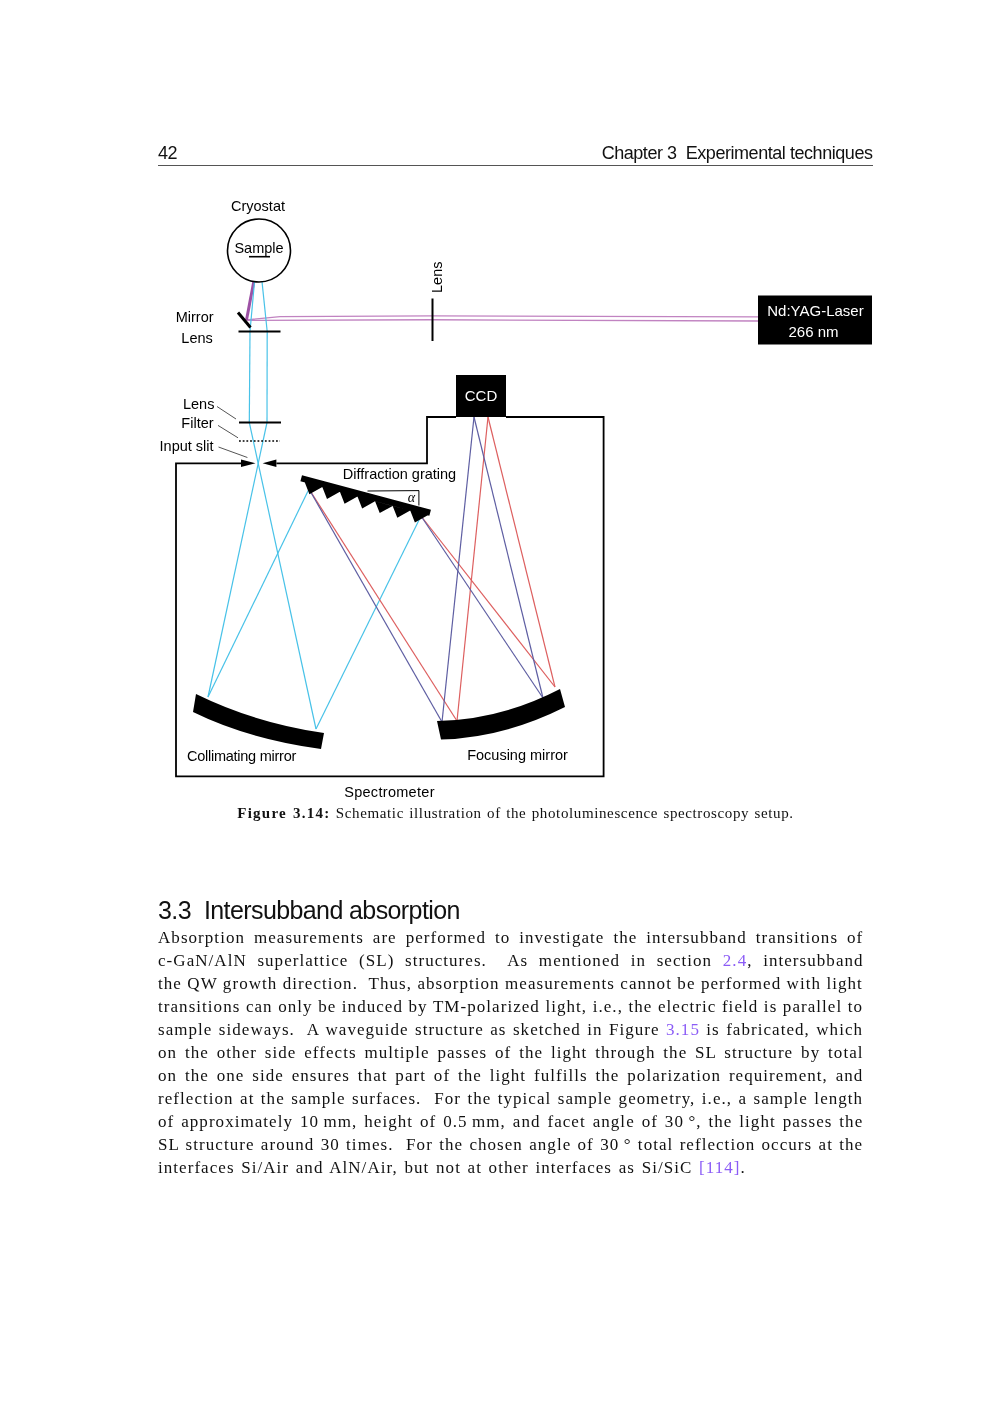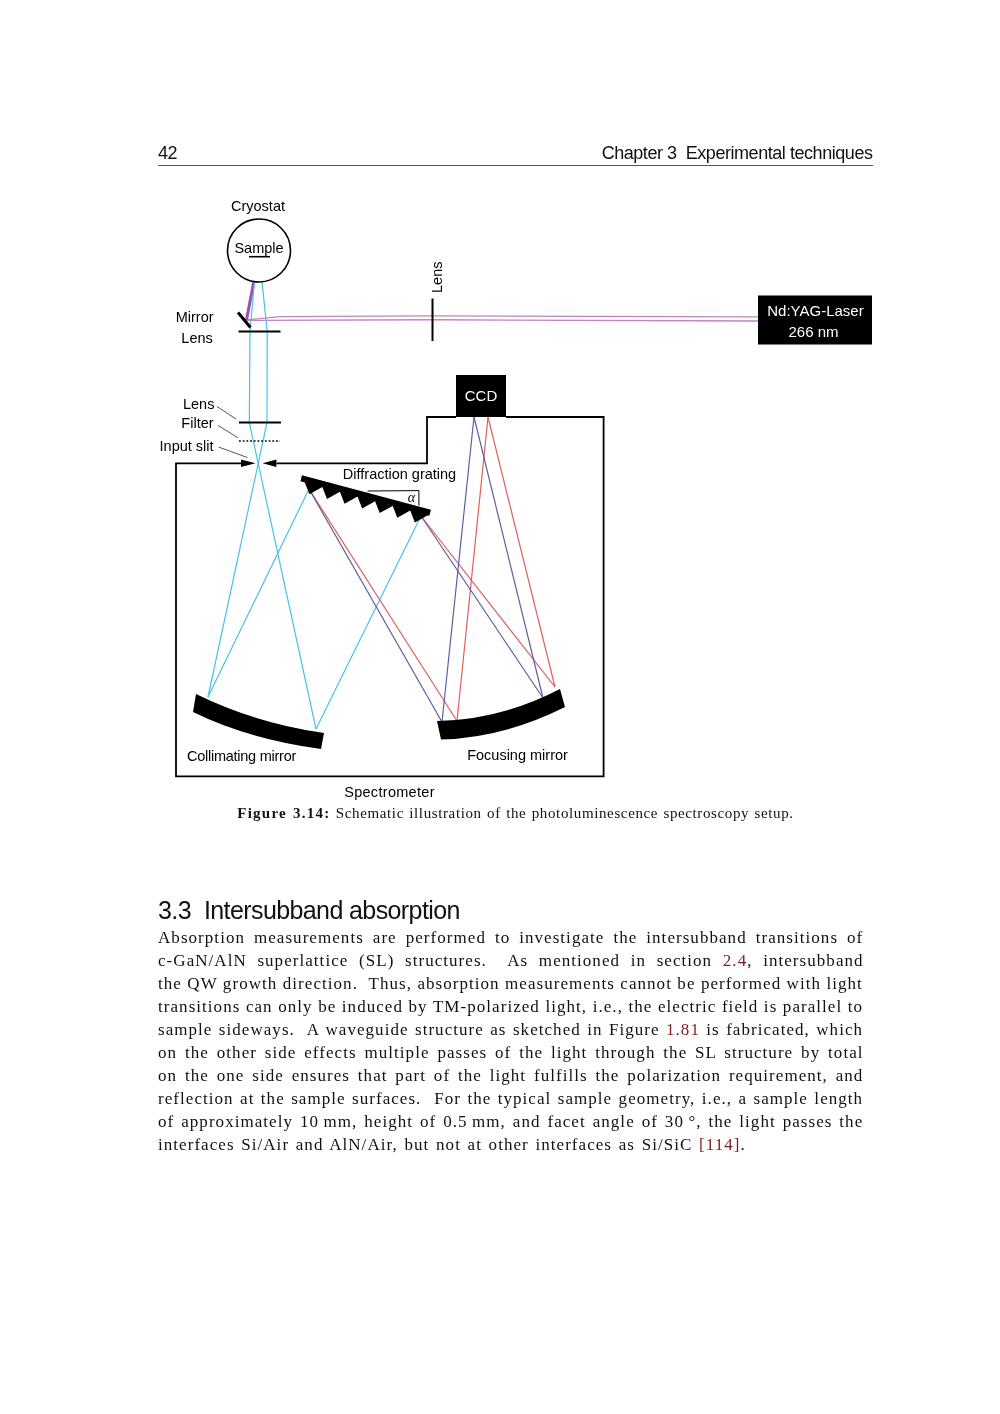--- a/index.html
+++ b/index.html
@@ -9,21 +9,21 @@
 #hdr-num{left:158px;top:142.7px;font-size:18px;line-height:20px;letter-spacing:-0.5px;}
 #hdr-ttl{left:0;width:872.5px;top:142.7px;text-align:right;font-size:18px;line-height:20px;letter-spacing:-0.45px;}
 #hdr-rule{left:158px;top:165px;width:715px;height:1.2px;background:#555;}
 #figsvg{left:0;top:0;}
 #caption{left:158px;top:802.4px;width:715px;text-align:center;font-size:15px;line-height:23px;font-family:"Liberation Serif",serif;letter-spacing:0.62px;word-spacing:1.0px;}
 #caption b{letter-spacing:1.25px;}
 #sechead{left:158px;top:885.6px;font-size:25px;line-height:24px;letter-spacing:-0.6px;margin-top:12px;}
 #sechead .gap{display:inline-block;width:13px;}
 #bodytxt{left:158px;top:926.3px;width:715px;font-size:17px;font-family:"Liberation Serif",serif;line-height:23px;letter-spacing:1.05px;}
 .bl{height:23px;white-space:nowrap;}
-a.lnk{color:#7f1d1d;text-decoration:none;}
+a.lnk{color:#8b5cf6;text-decoration:none;}
 </style>
 </head>
 <body>
 <div class="abs" id="hdr-num">42</div>
 <div class="abs" id="hdr-ttl">Chapter 3&nbsp; Experimental techniques</div>
 <div class="abs" id="hdr-rule"></div>
 
 <svg id="figsvg" class="abs" width="1000" height="810" viewBox="0 0 1000 810">
 <g fill="none" stroke-linecap="butt">
 
@@ -121,19 +121,20 @@
 
 <div class="abs serif" id="caption"><b>Figure 3.14:</b> Schematic illustration of the photoluminescence spectroscopy setup.</div>
 
 <div class="abs" id="sechead">3.3<span class="gap"></span>Intersubband absorption</div>
 
 <div class="abs" id="bodytxt">
 <div class="bl" id="L1" style="word-spacing:3.68px">Absorption measurements are performed to investigate the intersubband transitions of</div>
 <div class="bl" id="L2" style="word-spacing:5.34px">c-GaN/AlN superlattice (SL) structures.&nbsp; As mentioned in section <a class="lnk">2.4</a>, intersubband</div>
 <div class="bl" id="L4" style="word-spacing:0.12px">the QW growth direction.&nbsp; Thus, absorption measurements cannot be performed with light</div>
 <div class="bl" id="L3" style="word-spacing:0.24px">transitions can only be induced by TM-polarized light, i.e., the electric field is parallel to</div>
-<div class="bl" id="L6" style="word-spacing:1.09px">sample sideways.&nbsp; A waveguide structure as sketched in Figure <a class="lnk">1.81</a> is fabricated, which</div>
+<div class="bl" id="L6" style="word-spacing:1.09px">sample sideways.&nbsp; A waveguide structure as sketched in Figure <a class="lnk">3.15</a> is fabricated, which</div>
 <div class="bl" id="L8" style="word-spacing:2.57px">on the other side effects multiple passes of the light through the SL structure by total</div>
 <div class="bl" id="L7" style="word-spacing:2.54px">on the one side ensures that part of the light fulfills the polarization requirement, and</div>
 <div class="bl" id="L9" style="word-spacing:1.11px">reflection at the sample surfaces.&nbsp; For the typical sample geometry, i.e., a sample length</div>
 <div class="bl" id="L10" style="word-spacing:1.63px">of approximately 10 mm, height of 0.5 mm, and facet angle of 30 °, the light passes the</div>
+<div class="bl" id="L11" style="word-spacing:1.01px">SL structure around 30 times.&nbsp; For the chosen angle of 30 ° total reflection occurs at the</div>
 <div class="bl" id="L12" style="word-spacing:1.37px">interfaces Si/Air and AlN/Air, but not at other interfaces as Si/SiC <a class="lnk">[114]</a>.</div>
 </div>
 
 </body></html>

